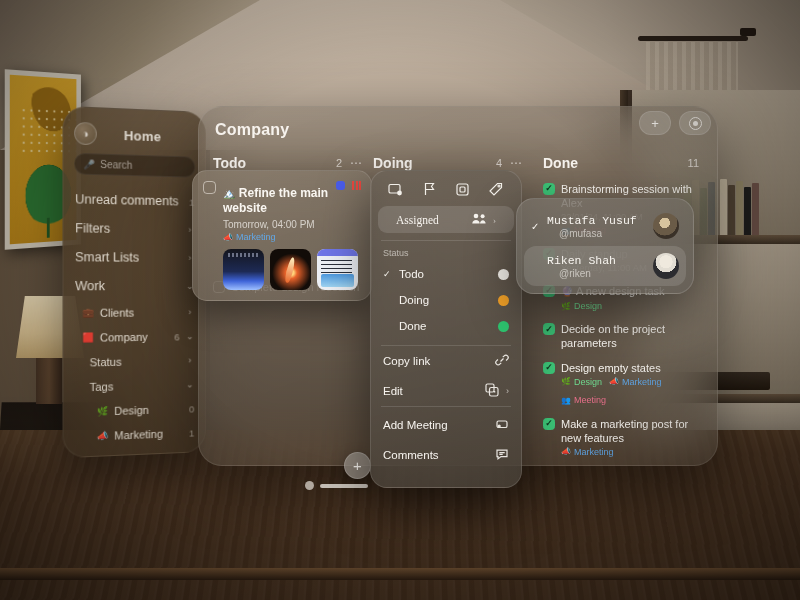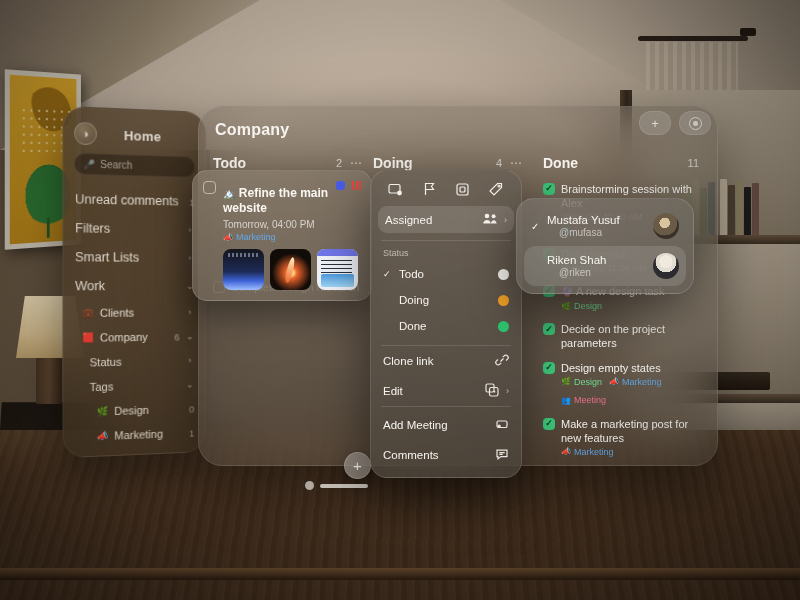--- a/index.html
+++ b/index.html
@@ -308,21 +308,21 @@
     backdrop-filter: blur(30px); -webkit-backdrop-filter: blur(30px);
     box-shadow: 0 20px 50px rgba(0,0,0,.5);
     color: #f7f4ef; z-index: 20; overflow: hidden;
   }
   .ctx-icons { display:flex; justify-content:space-around; padding: 9px 8px 7px 8px; }
   .ctx-icons .ci { width: 18px; height: 18px; display:flex; align-items:center; justify-content:center;
     color:#f2efe9; }
   .ctx-sel {
     margin: 1px 7px 7px 7px; height: 27px; border-radius: 9px;
     background: rgba(255,255,255,.13);
-    display:flex; align-items:center; padding: 0 7px; gap:6px; font-size: 11.5px;
+    display:flex; align-items:center; padding: 0 18px; gap:6px; font-size: 11.5px; font-family: Liberation Serif, serif;
   }
   .ctx-sel .lbl { flex:1; }
   .ctx-sep { height:1px; background: rgba(255,255,255,.13); margin: 0 10px; }
   .ctx-grouptitle { font-size: 9px; color: rgba(247,244,239,.6); padding: 7px 12px 3px 12px; }
   .ctx-item {
     display:flex; align-items:center; gap:7px; padding: 7px 12px; font-size: 11.5px;
   }
   .ctx-item .lbl { flex:1; }
   .ctx-item .chk { width: 9px; font-size: 9px; }
   .dot { width: 11px; height: 11px; border-radius:50%; }
@@ -340,21 +340,21 @@
     backdrop-filter: blur(30px); -webkit-backdrop-filter: blur(30px);
     box-shadow: 0 18px 48px rgba(0,0,0,.48);
     color:#f8f5f0; padding: 7px; z-index: 22;
   }
   .asg-row {
     display:flex; align-items:center; gap:6px; padding: 7px 7px; border-radius: 12px;
   }
   .asg-row.sel { background: rgba(255,255,255,.12); }
   .asg-chk { width: 10px; font-size: 10px; color:#f8f5f0; }
   .asg-txt { flex:1; }
-  .asg-name { font-size: 11.5px; }
+  .asg-name { font-size: 11.5px; font-family: Liberation Mono, monospace; }
   .asg-handle { font-size: 10px; color: rgba(248,245,240,.62); margin-top:1px;margin-left:12px; }
   .asg-av { width: 26px; height: 26px; border-radius: 50%; overflow:hidden; flex:none; }
   .av-m { background: radial-gradient(circle at 45% 38%, #d8c49e 0 24%, #6a5b47 25% 58%, #3a3128 59%); }
   .av-r { background: radial-gradient(circle at 50% 34%, #efe9de 0 30%, #e2ddd3 31% 48%, #2c2c30 49%); }
 
   
   #fab {
     position:absolute; left: 344px; top: 452px; width: 27px; height: 27px;
     border-radius: 50%;
     background: rgba(170,164,156,.66);
@@ -704,21 +704,21 @@
   </div>
   <div class="ctx-item">
     <span class="chk"></span>
     <span class="lbl">Done</span>
     <span class="dot green"></span>
   </div>
 
   <div class="ctx-sep" style="margin-top:6px"></div>
 
   <div class="ctx-item">
-    <span class="lbl">Clone link</span>
+    <span class="lbl">Copy link</span>
     <span class="ic">
       <svg width="14" height="14" viewBox="0 0 14 14" stroke="currentColor" stroke-width="1.2" fill="none">
         <path d="M5.5 8.5l3-3"></path>
           <path d="M7.8 4.2l1.4-1.4a2.3 2.3 0 013.3 3.3l-1.4 1.4"></path>
         <path d="M6.2 9.8l-1.4 1.4a2.3 2.3 0 01-3.3-3.3l1.4-1.4"></path>
       </svg>
     </span>
   </div>
   <div class="ctx-item">
     <span class="lbl">Edit</span>
@@ -736,21 +736,21 @@
 
   <div class="ctx-item" style="padding-top:10px">
     <span class="lbl">Add Meeting</span>
     <span class="ic">
       <svg width="14" height="14" viewBox="0 0 14 14" stroke="currentColor" stroke-width="1.2" fill="none">
         <rect x="2" y="4" width="10" height="6.5" rx="1.6"></rect>
           <circle cx="4.2" cy="9" r="1.6" fill="currentColor" stroke="none"></circle>
       </svg>
     </span>
   </div>
-  <div class="ctx-item" style="padding-bottom:14px">
+  <div class="ctx-item" style="padding-bottom:24px">
     <span class="lbl">Comments</span>
     <span class="ic">
       <svg width="14" height="14" viewBox="0 0 14 14" stroke="currentColor" stroke-width="1.2" fill="none">
         <path d="M2 3.2h10v6.4H6l-3 2.3V9.6H2z"></path>
           <path d="M4.3 5.6h5.4M4.3 7.4h3.4"></path>
       </svg>
     </span>
   </div>
 </div>
 

